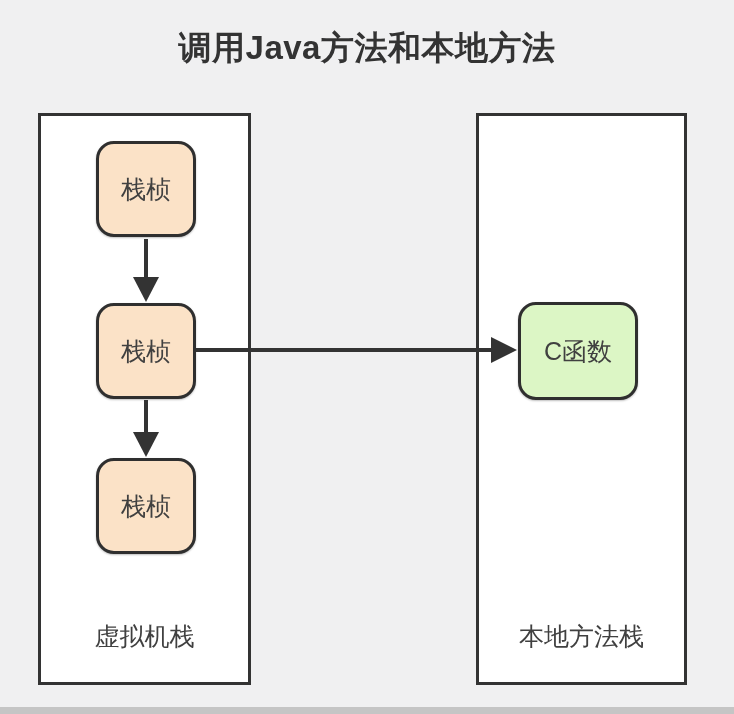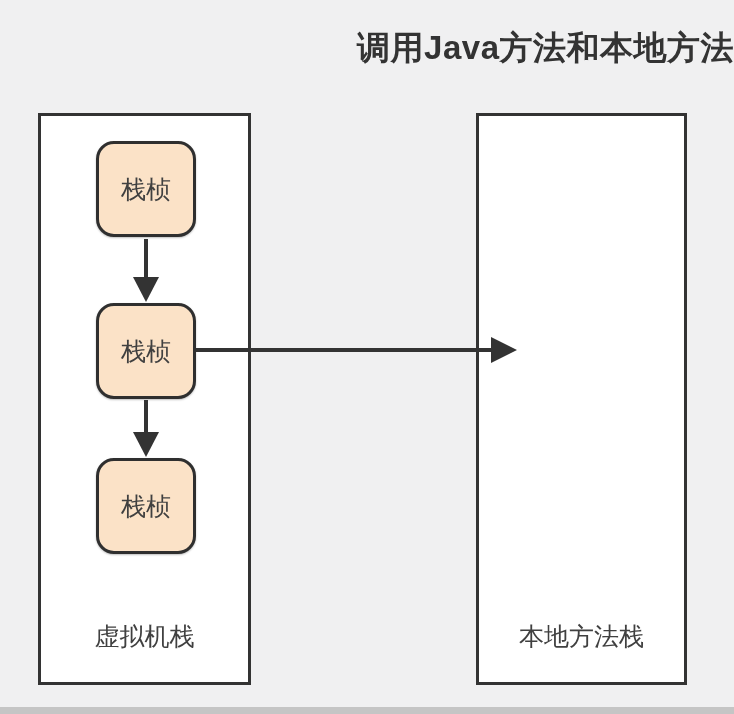--- a/index.html
+++ b/index.html
@@ -14,21 +14,21 @@
   #canvas {
     position: relative;
     width: 734px;
     height: 714px;
   }
   .diagram-title {
     position: absolute;
     top: 26px;
     left: 0;
     width: 734px;
-    text-align: right;
+    text-align: center;
     font-size: 33px;
     font-weight: bold;
     color: #333333;
     letter-spacing: 0.5px;
   }
   .container-box {
     position: absolute;
     top: 113px;
     height: 572px;
     background: #ffffff;
@@ -99,20 +99,21 @@
   <div id="vm-stack-container" class="container-box"></div>
 
   <div id="native-stack-container" class="container-box"></div>
 
   <div id="frame-1" class="node frame-node">栈桢</div>
 
   <div id="frame-2" class="node frame-node">栈桢</div>
 
   <div id="frame-3" class="node frame-node">栈桢</div>
 
+  <div id="c-function-node" class="node">C函数</div>
 
   <svg id="flow-arrows" width="734" height="714" viewBox="0 0 734 714">
     <g>
       <line x1="146" y1="239" x2="146" y2="280" stroke="#333333" stroke-width="4"></line>
       <polygon points="133,277 159,277 146,302" fill="#333333"></polygon>
     </g>
     <g>
       <line x1="146" y1="400" x2="146" y2="435" stroke="#333333" stroke-width="4"></line>
       <polygon points="133,432 159,432 146,457" fill="#333333"></polygon>
     </g>

